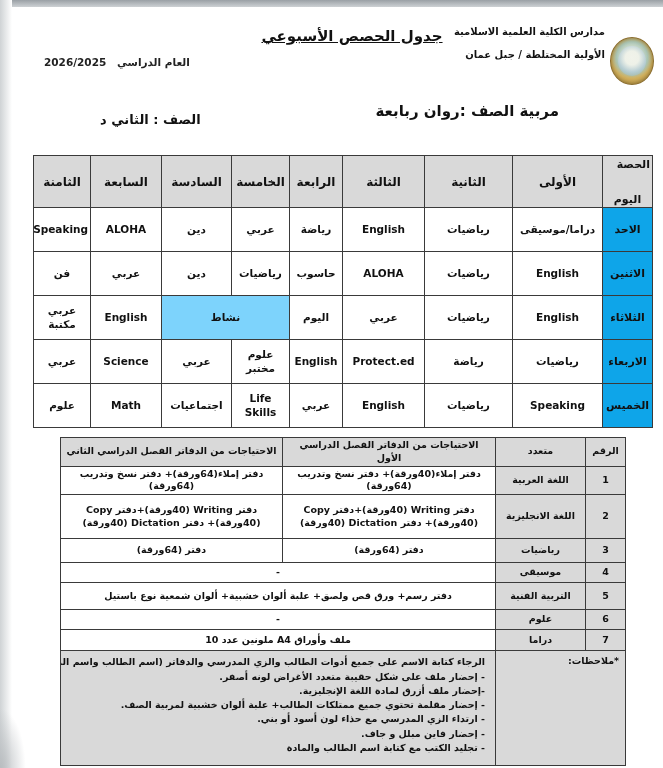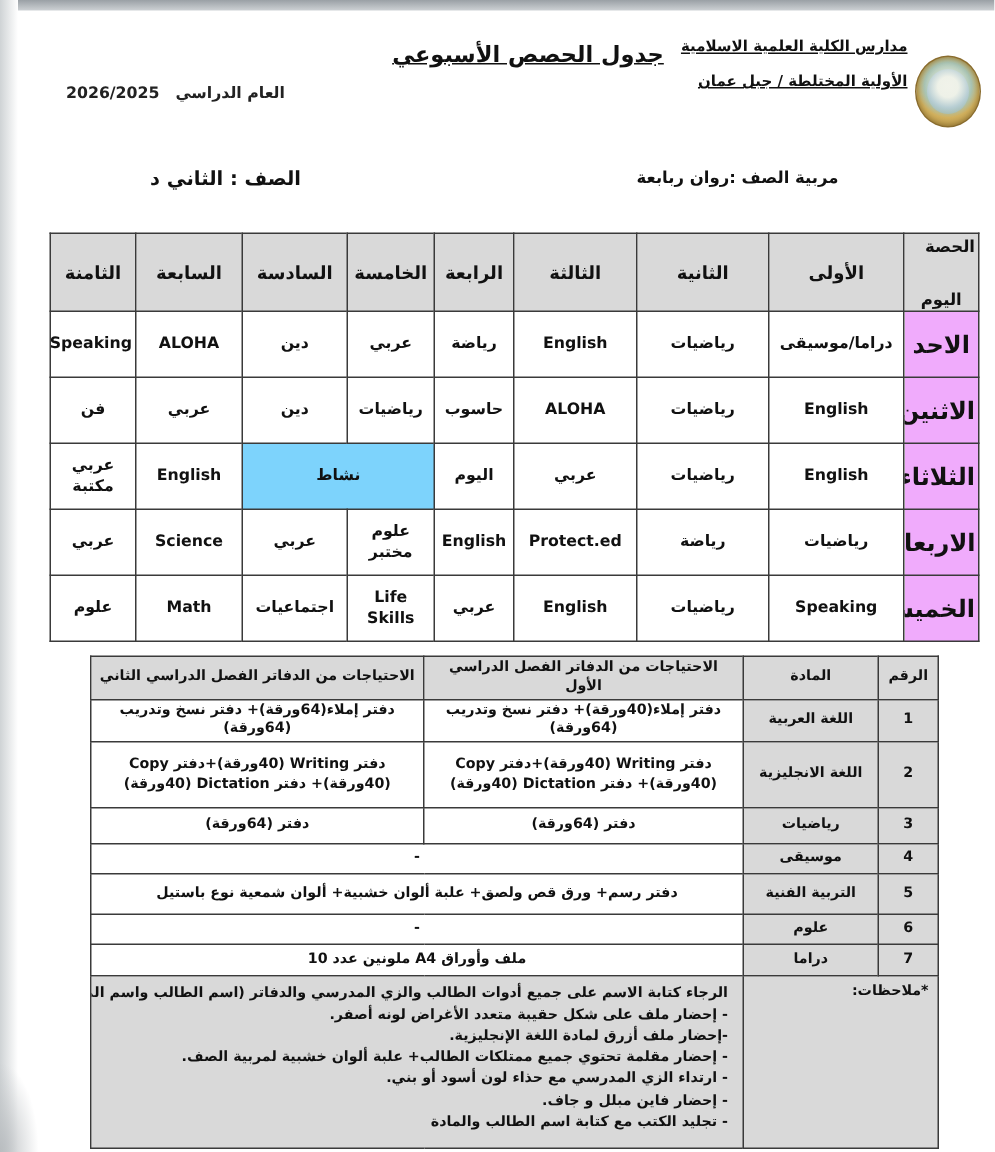--- a/index.html
+++ b/index.html
@@ -12,43 +12,43 @@
   
   .edge-top{position:absolute;top:0;left:0;right:0;height:7px;
     background:linear-gradient(#9aa0a5,#cdd1d4);}
   .edge-left{position:absolute;top:0;left:0;bottom:0;width:12px;
     background:linear-gradient(90deg,#cfd3d5,#ffffff);}
   .edge-bl{position:absolute;left:0;bottom:0;width:26px;height:60px;
     background:radial-gradient(ellipse at 0% 100%, #b9bdc0 0%, rgba(255,255,255,0) 70%);}
 
   
   .school-block{position:absolute;top:26px;right:58px;text-align:right;direction:rtl;}
-  .school-line{font-size:10px;font-weight:bold;text-decoration:underline;margin-bottom:12px;white-space:nowrap;}
+  .school-line{font-size:10px;font-weight:bold;margin-bottom:12px;white-space:nowrap;}
   .logo{position:absolute;top:37px;right:9px;width:42px;height:46px;border-radius:50%;
     background:radial-gradient(circle at 50% 42%, #e9ecdd 0%, #cfdccc 30%, #a9c4b4 46%, #d2b15e 62%, #a8853a 100%);
     border:1px solid #8a6d2f;box-shadow:inset 0 0 4px rgba(90,70,20,.6);}
   .logo .inner{position:absolute;inset:8px 7px;border-radius:50%;
     background:radial-gradient(circle at 50% 40%, #f2f4ec 0 30%, #b9cfd8 60%, #8fae9a 100%);
     opacity:.85;}
   .page-title{position:absolute;top:27px;left:238px;width:228px;text-align:center;
     direction:rtl;font-size:15px;font-weight:bold;text-decoration:underline;white-space:nowrap;}
   .year-line{position:absolute;top:56px;left:44px;direction:rtl;font-size:10.5px;font-weight:bold;color:#222;}
   .year-line .num{margin-right:7px;}
-  .teacher-line{position:absolute;top:112px;right:104px;direction:rtl;font-size:11px;font-weight:bold;}
+  .teacher-line{position:absolute;top:102px;right:104px;direction:rtl;font-size:15px;font-weight:bold;}
   .class-line{position:absolute;top:112px;left:100px;direction:rtl;font-size:13px;font-weight:bold;}
 
   
   table{border-collapse:collapse;}
   .timetable{position:absolute;top:155px;left:33px;width:600px;direction:rtl;table-layout:fixed;}
   .timetable td,.timetable th{border:1px solid #3a3a3a;font-weight:bold;text-align:center;
     vertical-align:middle;padding:1px 2px;overflow:hidden;}
   .timetable thead tr{height:52px;}
   .timetable tbody tr{height:44px;}
   .hdr{background:#d9d9d9;font-size:12px;}
-  .day-cell{background:#f0abfc;font-size:16px;}
+  .day-cell{background:#0ea5e9;font-size:11px;}
   .lesson{font-size:10.5px;background:#fff;line-height:1.25;}
   .corner{padding:2px 4px;}
   .corner .c-wrap{display:flex;flex-direction:column;justify-content:space-between;height:48px;font-size:11px;}
   .corner .c-top{text-align:right;}
   .corner .c-bottom{text-align:center;}
   .top-align{vertical-align:top;}
 
   
   .needs{position:absolute;top:437px;left:60px;width:565px;direction:rtl;table-layout:fixed;}
   .needs td,.needs th{border:1px solid #3a3a3a;font-weight:bold;text-align:center;
@@ -179,21 +179,21 @@
 <table class="needs">
   <colgroup>
     <col style="width:40px">
       <col style="width:90px">
       <col style="width:213px">
       <col style="width:222px">
   </colgroup>
   <thead>
       <tr>
         <th class="gray">الرقم</th>
-        <th class="gray">المادة</th>
+        <th class="gray">متعدد</th>
         <th class="gray">الاحتياجات من الدفاتر الفصل الدراسي الأول</th>
         <th class="gray">الاحتياجات من الدفاتر الفصل الدراسي الثاني</th>
       </tr>
     </thead>
   <tbody>
       <tr class="h1">
         <td class="gray">1</td>
         <td class="gray">اللغة العربية</td>
         <td>دفتر إملاء(40ورقة)+ دفتر نسخ وتدريب (64ورقة)</td>
         <td>دفتر إملاء(64ورقة)+ دفتر نسخ وتدريب (64ورقة)</td>

